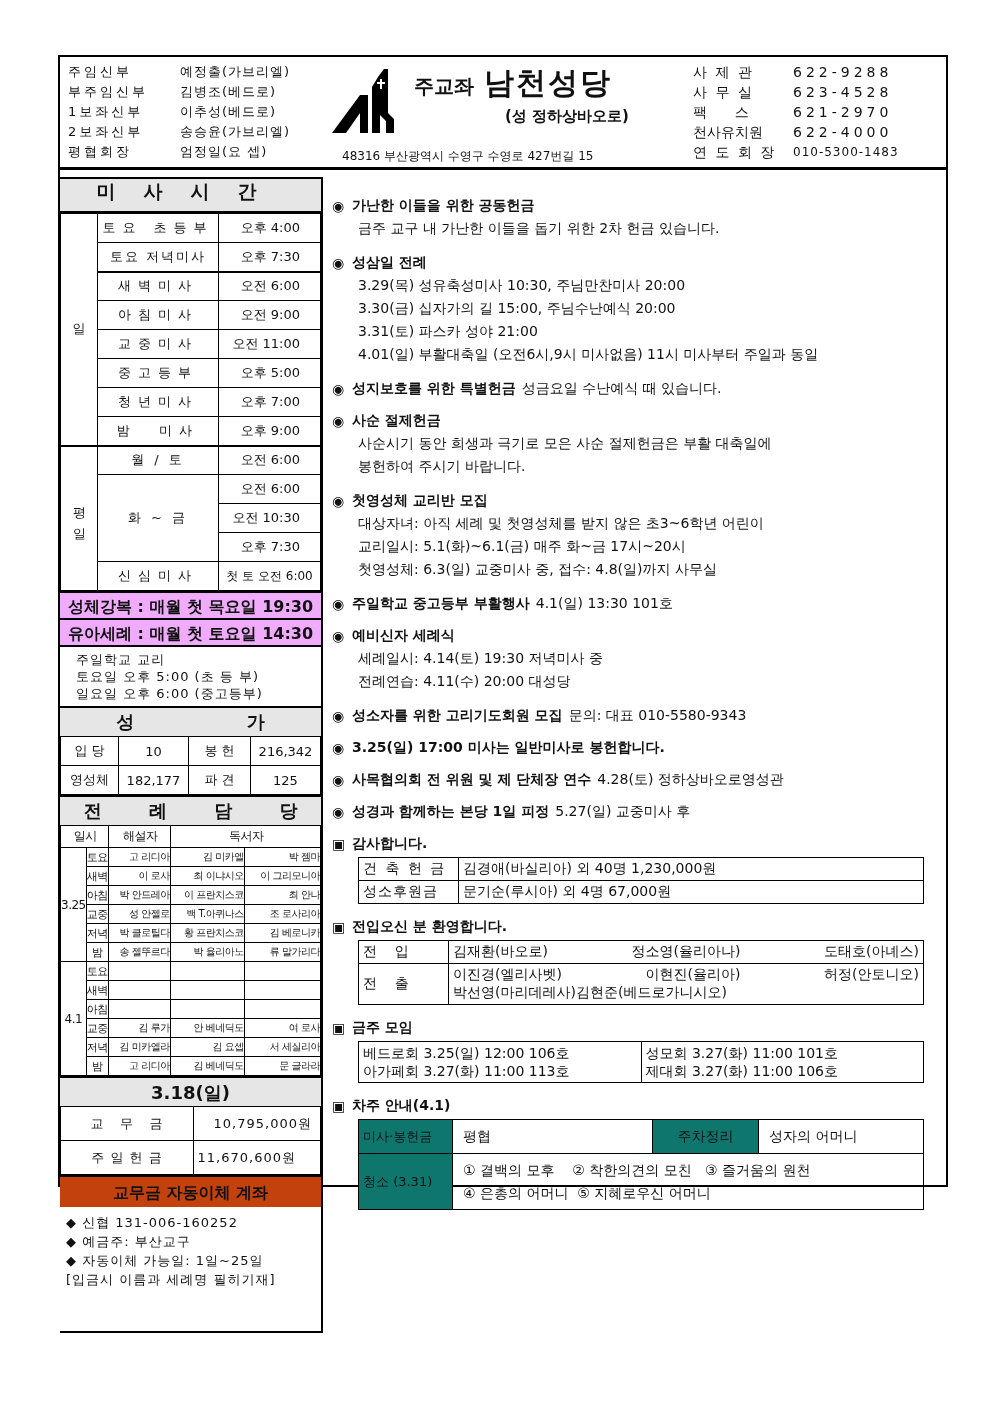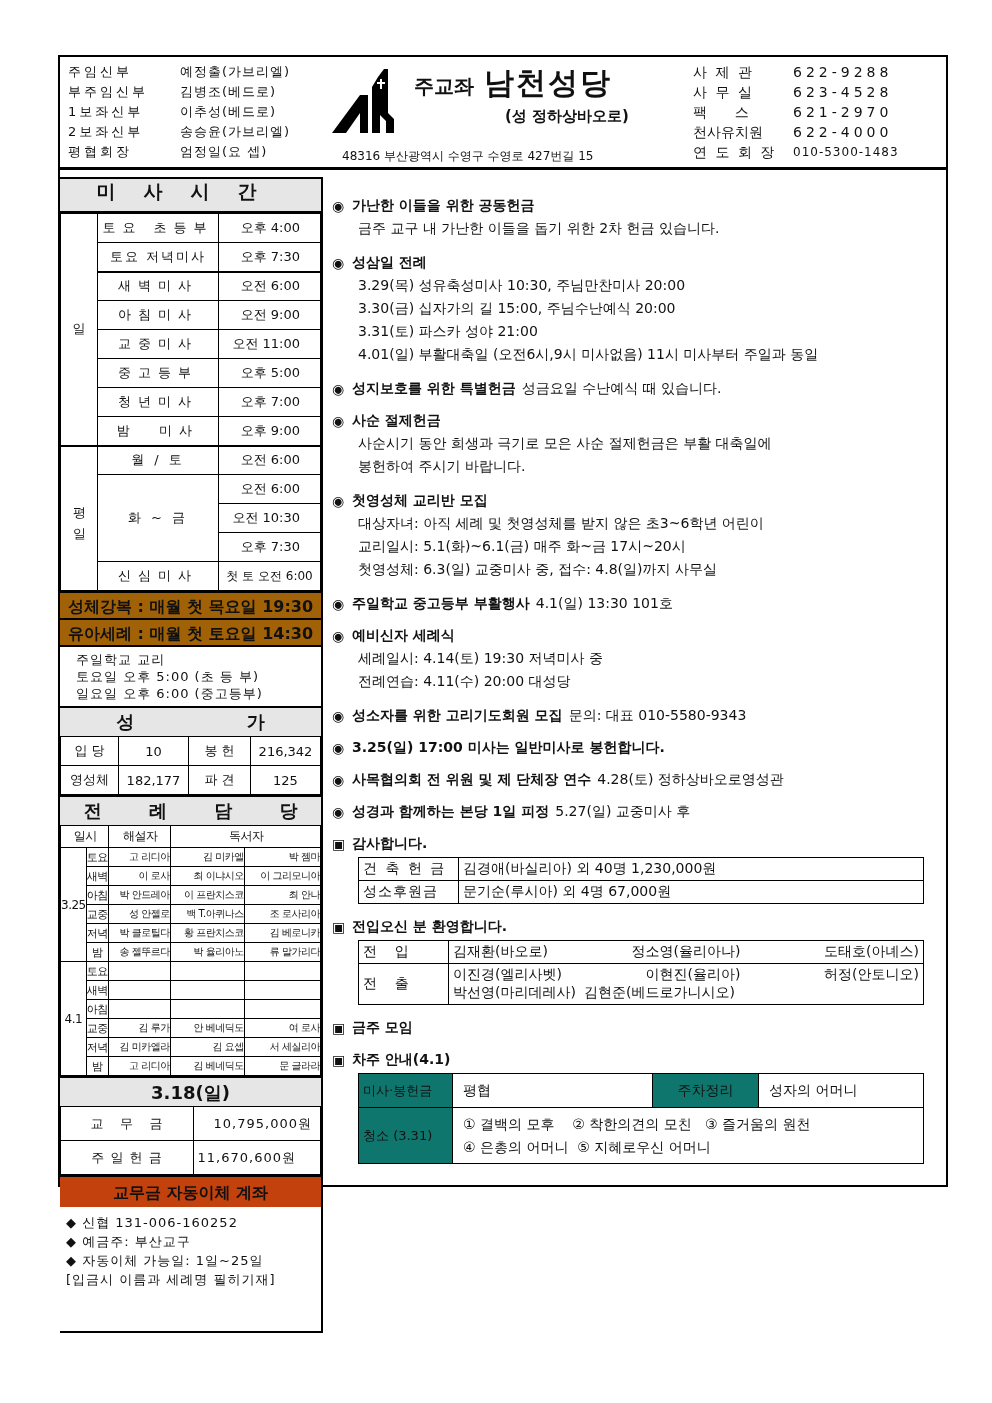--- a/index.html
+++ b/index.html
@@ -29,21 +29,21 @@
   
   .left { position: absolute; left: 0; top: 120px; width: 263px; height: 1156px; border: 2px solid #000; border-left: none; border-top: 2px solid #000; }
   .left table { border-collapse: collapse; width: 100%; }
   .left td { border: 1px solid #000; font-size: 13px; text-align: center; height: 29px; }
   .sec-head { background: #e6e6e6; font-size: 19px; font-weight: bold; letter-spacing: 28px; text-align: center; height: 34px; border-bottom: 2px solid #000; }
   .side-label { width: 24px; font-size: 13px; line-height: 18px; }
   .mass-name { width: 121px; letter-spacing: 7px; }
   .mass-time { text-align: right !important; padding-right: 20px; }
   .thick-top td { border-top: 2px solid #000; }
 
-  .bar { background: #a16207; font-weight: bold; font-size: 16px; text-align: center; height: 27px; line-height: 27px; border-top: 2px solid #000; }
+  .bar { background: #f0abfc; font-weight: bold; font-size: 16px; text-align: center; height: 27px; line-height: 27px; border-top: 2px solid #000; }
   .school { font-size: 13px; line-height: 17px; padding: 4px 16px; border-top: 2px solid #000; letter-spacing: 1px; }
 
   .sg-head { background: #e6e6e6; font-size: 18px; font-weight: bold; height: 30px; border-top: 2px solid #000; display: flex; justify-content: space-around; align-items: center; }
   .lit td { font-size: 10px; height: 19px; text-align: right; padding-left: 2px; white-space: nowrap; letter-spacing: -0.5px; }
   .lit .hdr td { text-align: center; font-size: 12px; height: 22px; }
   .lit .date { text-align: center; font-size: 12px; padding: 0; }
   .lit .slot { text-align: center; padding: 0; font-size: 11px; margin-top: 24px; }
 
   .date-head { background: #e6e6e6; font-size: 18px; font-weight: bold; text-align: center; height: 30px; line-height: 30px; border-top: 2px solid #000; }
   .fin td { height: 34px; font-size: 13px; letter-spacing: 1px; }
@@ -460,35 +460,49 @@
               </td>
             </tr>
         <tr>
               <td style="white-space:pre">전    출</td>
           <td>
             <div style="display:flex;justify-content:space-between">
                   <span>이진경(엘리사벳)</span>
                   <span>이현진(율리아)</span>
                   <span>허정(안토니오)</span>
                 </div>
-            <div style="display:flex;gap:8px">
+            <div style="display:flex;gap:0">
                   <span>박선영(마리데레사)</span>
                   <span>김현준(베드로가니시오)</span>
                 </div>
           </td>
             </tr>
       </tbody>
         </table>
     </div>
 
     <div class="item">
       <div class="title-line">
           <span class="sq">▣</span>
           <span class="t">금주 모임</span>
         </div>
+      <table class="rtable">
+        <tbody>
+            <tr>
+              <td style="width:50%;line-height:18px">
+                <div>베드로회 3.25(일) 12:00 106호</div>
+                <div>아가페회 3.27(화) 11:00 113호</div>
+              </td>
+          <td style="line-height:18px">
+                <div>성모회 3.27(화) 11:00 101호</div>
+                <div>제대회 3.27(화) 11:00 106호</div>
+              </td>
+            </tr>
+      </tbody>
+        </table>
     </div>
 
     <div class="item">
       <div class="title-line">
           <span class="sq">▣</span>
           <span class="t">차주 안내(4.1)</span>
         </div>
       <table class="rtable">
         <tbody>
             <tr style="height:34px">

